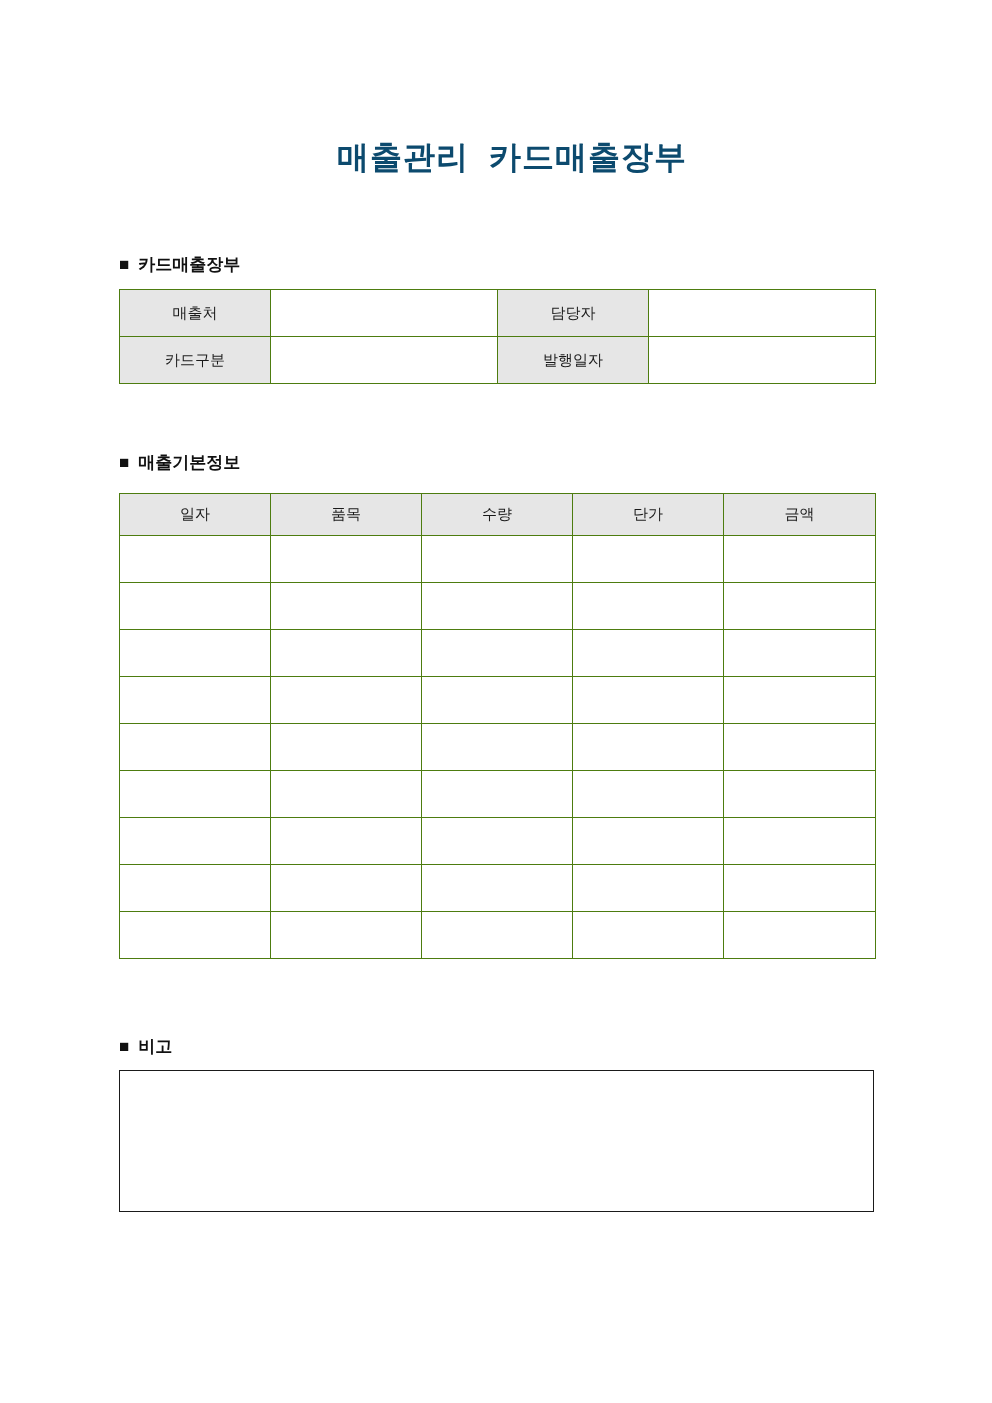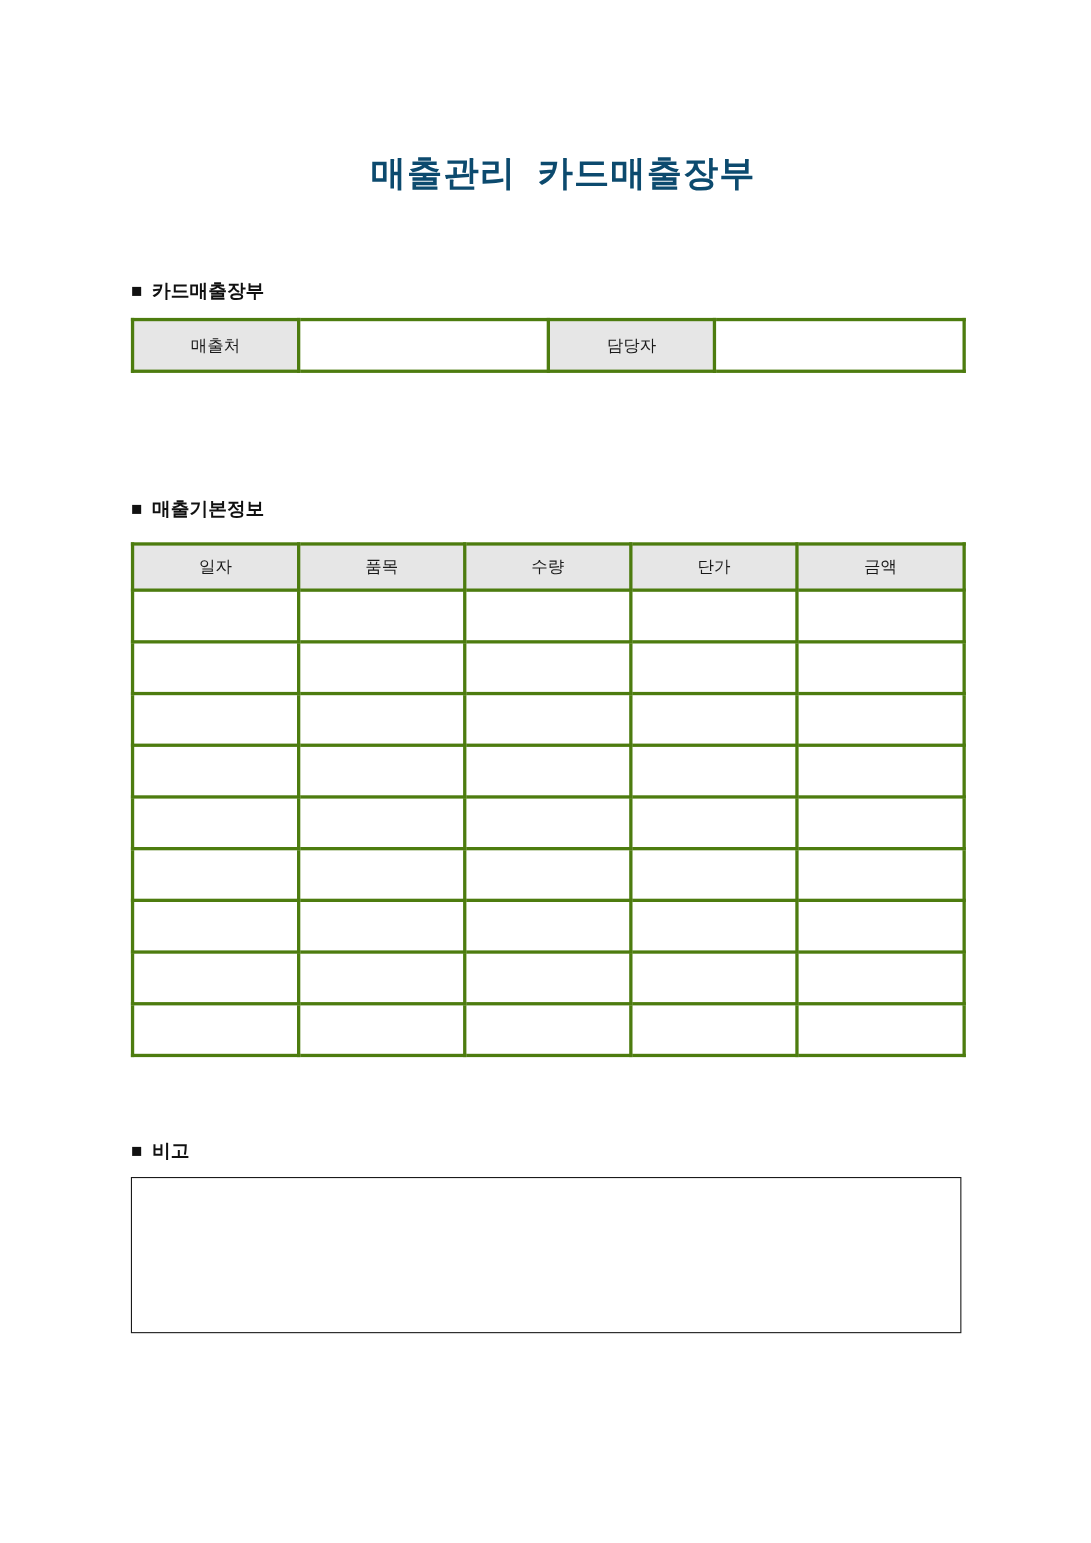--- a/index.html
+++ b/index.html
@@ -44,21 +44,21 @@
   }
 
   table.form-table {
     position: absolute;
     left: 119px;
     border-collapse: collapse;
     table-layout: fixed;
     width: 756px;
   }
   table.form-table td, table.form-table th {
-    border: 3px solid #4d7c0f;
+    border: 1px solid #4d7c0f;
     font-size: 15px;
     font-weight: normal;
     color: #1a1a1a;
     text-align: center;
     vertical-align: middle;
     background: #ffffff;
   }
   .label-cell, table.form-table th {
     background: #e6e6e6 !important;
   }
@@ -101,20 +101,26 @@
       <col style="width:151px">
         <col style="width:227px">
         <col style="width:151px">
         <col style="width:227px">
     </colgroup>
     <tbody>
       <tr>
         <td class="label-cell">매출처</td>
         <td></td>
         <td class="label-cell">담당자</td>
+        <td></td>
+      </tr>
+      <tr>
+        <td class="label-cell">카드구분</td>
+        <td></td>
+        <td class="label-cell">발행일자</td>
         <td></td>
       </tr>
     </tbody>
   </table>
 
   <div class="section-heading" id="sec2-heading">
     <span class="marker">■</span>
     <span>매출기본정보</span>
   </div>
 

